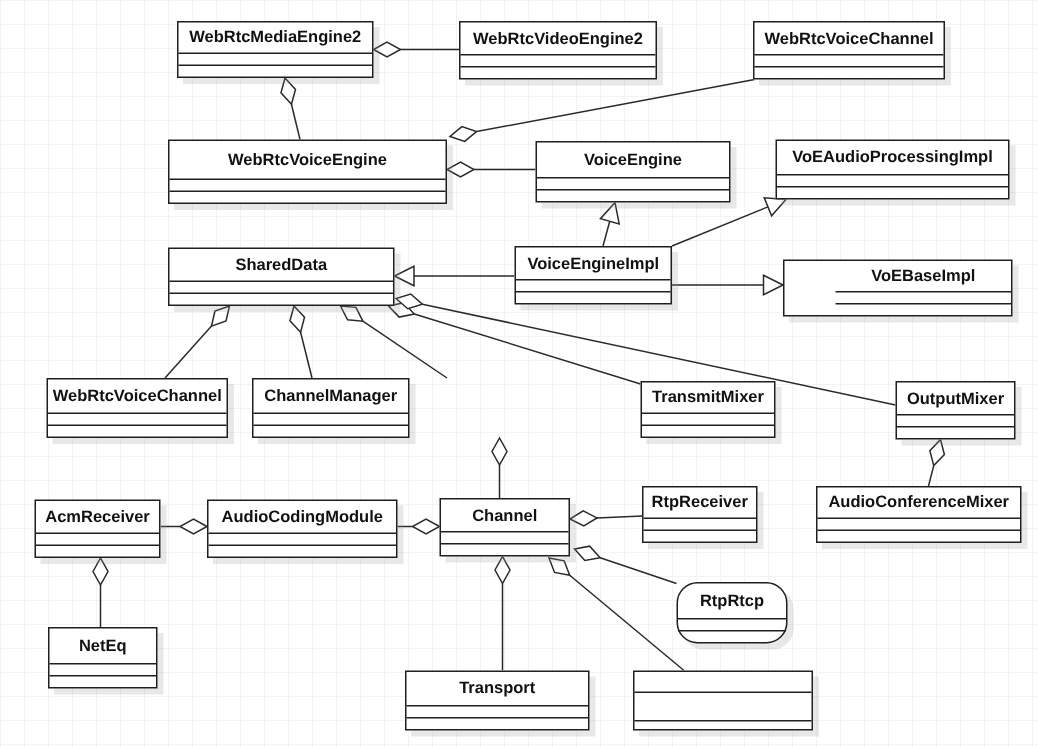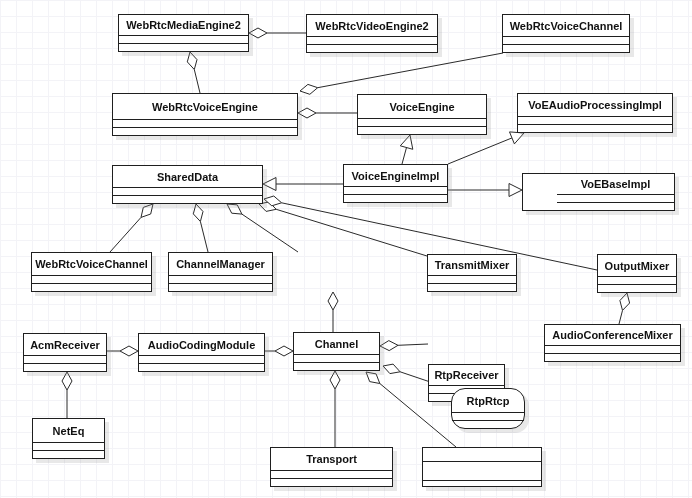--- a/index.html
+++ b/index.html
@@ -198,21 +198,21 @@
     <div class="uml-class" style="left: 138px; top: 333px; width: 127px; height: 39px;">
       <div class="uml-title">AudioCodingModule</div>
       <div class="uml-comp"></div>
       <div class="uml-comp"></div>
     </div>
     <div class="uml-class" style="left: 293px; top: 332px; width: 87px; height: 39px;">
       <div class="uml-title">Channel</div>
       <div class="uml-comp"></div>
       <div class="uml-comp"></div>
     </div>
-    <div class="uml-class" style="left: 428px; top: 324px; width: 77px; height: 38px; margin-top: 40px;">
+    <div class="uml-class" style="left: 428px; top: 324px; width: 77px; height: 38px;">
       <div class="uml-title">RtpReceiver</div>
       <div class="uml-comp"></div>
       <div class="uml-comp"></div>
     </div>
     <div class="uml-class" style="left: 32px; top: 418px; width: 73px; height: 41px;">
       <div class="uml-title">NetEq</div>
       <div class="uml-comp"></div>
       <div class="uml-comp"></div>
     </div>
     <div class="uml-class" style="left: 544px; top: 324px; width: 137px; height: 38px;">

